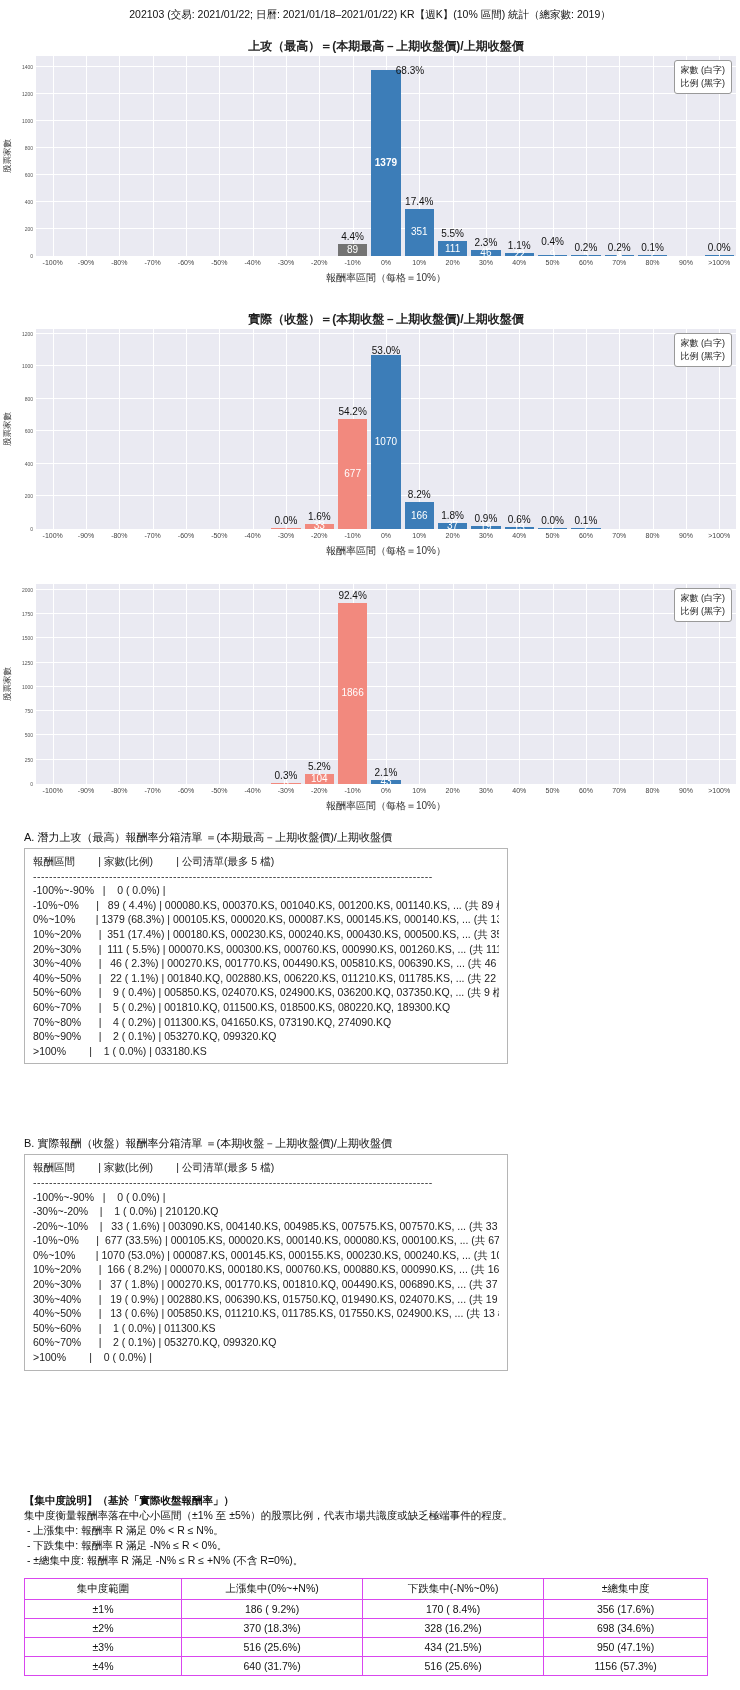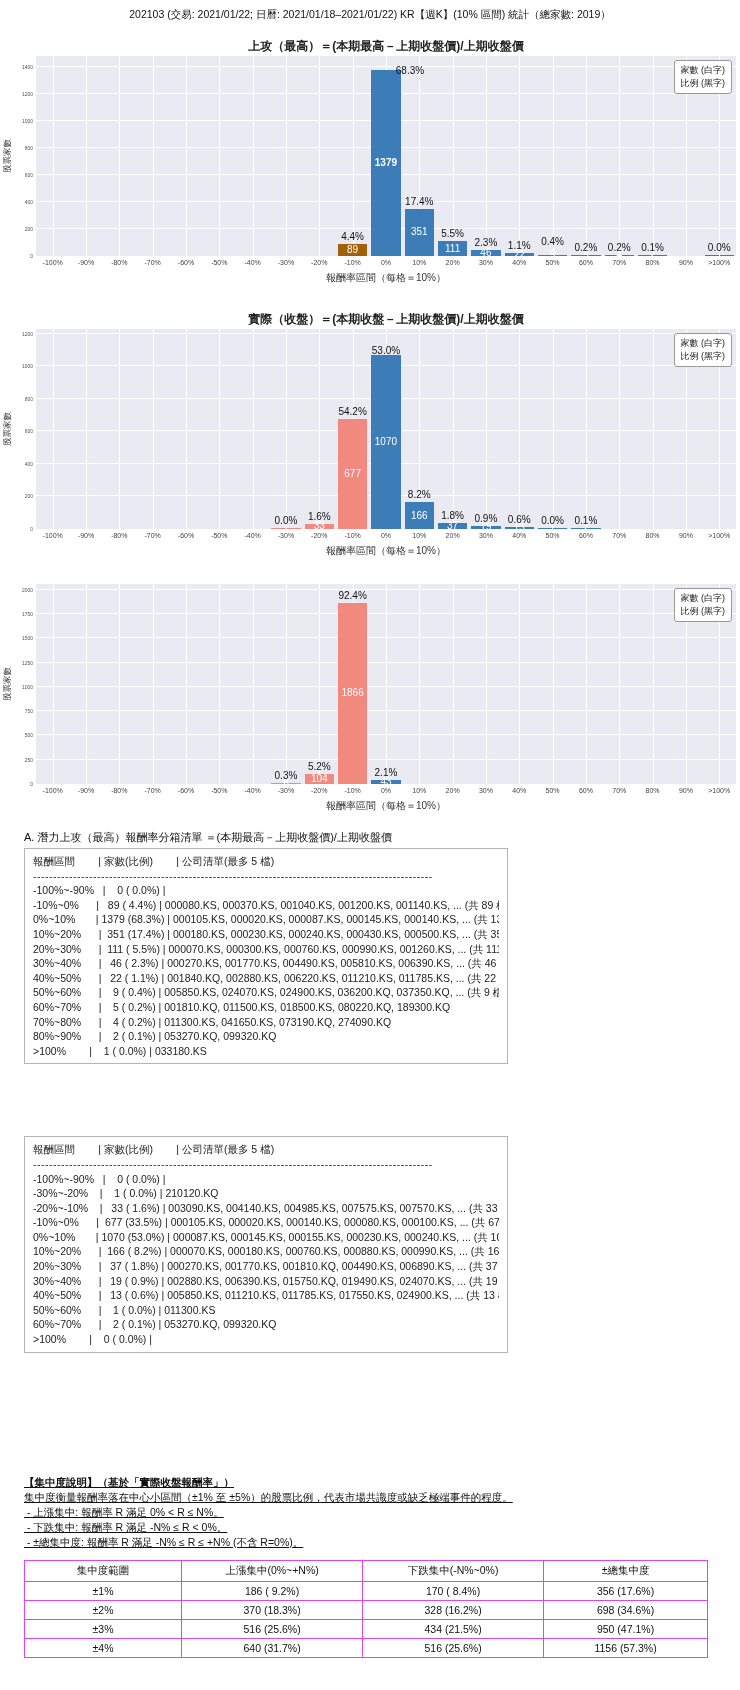--- a/index.html
+++ b/index.html
@@ -29,21 +29,21 @@
   
   .section{margin-left:24px;margin-right:24px;}
   .secA{margin-top:16px;}
   .secB{margin-top:72px;}
   .sec-title{font-size:11px;color:#111;margin-bottom:3px;}
   .listbox{border:1px solid #b5b5b5;width:466px;padding:5px 8px;font-size:10.5px;line-height:14.6px;white-space:pre-wrap;color:#222;}
   .listbox .lrow{white-space:pre;overflow:hidden;}
   .listbox .dash{letter-spacing:0.5px;color:#333;overflow:hidden;white-space:nowrap;}
   
   .conc{margin-top:122px;margin-left:24px;margin-right:24px;}
-  .conc .note{font-size:10.5px;line-height:15px;color:#111;white-space:pre-wrap;text-decoration:underline;}
+  .conc .note{font-size:10.5px;line-height:15px;color:#111;white-space:pre-wrap;}
   .conc .note.b{font-weight:700;}
   table.conc-table{border-collapse:collapse;margin-top:10px;width:684px;}
   table.conc-table th,table.conc-table td{border:1px solid #d946ef;text-align:center;font-size:10.5px;padding:3px 2px;color:#111;font-weight:400;}
 </style>
 </head>
 <body>
 
 <div class="page">
   <div class="main-title">202103 (交易: 2021/01/22; 日曆: 2021/01/18–2021/01/22) KR【週K】(10% 區間) 統計（總家數: 2019）</div>
 
@@ -91,21 +91,21 @@
             <div class="vline"></div>
           </div>
           <div class="col">
             <div class="vline"></div>
           </div>
           <div class="col">
             <div class="vline"></div>
           </div>
           <div class="col">
             <div class="vline"></div>
-            <div class="bar" style="height: 12.027px; background: #a16207; margin-top: 17px;">
+            <div class="bar" style="height: 12.027px; background: #737373; margin-top: 17px;">
               <span>89</span>
             </div>
             <div class="pct" style="bottom: 14.027px;">4.4%</div>
           </div>
           <div class="col">
             <div class="vline"></div>
             <div class="bar" style="height: 186.351px; background: rgb(60, 125, 184); font-weight: bold;">
               <span>1379</span>
             </div>
             <div class="pct" style="bottom: 180px; padding-left: 48px;">68.3%</div>
@@ -494,20 +494,21 @@
       </div>
       <div class="xlabel">報酬率區間（每格＝10%）</div>
     </div>
 
   <div class="section secA">
     <div class="sec-title">A. 潛力上攻（最高）報酬率分箱清單 ＝(本期最高－上期收盤價)/上期收盤價</div>
     <div class="listbox"><div class="lrow">報酬區間        | 家數(比例)        | 公司清單(最多 5 檔)</div><div class="dash">----------------------------------------------------------------------------------------------------</div><div class="lrow">-100%~-90%   |    0 ( 0.0%) |</div><div class="lrow">-10%~0%      |   89 ( 4.4%) | 000080.KS, 000370.KS, 001040.KS, 001200.KS, 001140.KS, ... (共 89 檔)</div><div class="lrow">0%~10%       | 1379 (68.3%) | 000105.KS, 000020.KS, 000087.KS, 000145.KS, 000140.KS, ... (共 1379 檔)</div><div class="lrow">10%~20%      |  351 (17.4%) | 000180.KS, 000230.KS, 000240.KS, 000430.KS, 000500.KS, ... (共 351 檔)</div><div class="lrow">20%~30%      |  111 ( 5.5%) | 000070.KS, 000300.KS, 000760.KS, 000990.KS, 001260.KS, ... (共 111 檔)</div><div class="lrow">30%~40%      |   46 ( 2.3%) | 000270.KS, 001770.KS, 004490.KS, 005810.KS, 006390.KS, ... (共 46 檔)</div><div class="lrow">40%~50%      |   22 ( 1.1%) | 001840.KQ, 002880.KS, 006220.KS, 011210.KS, 011785.KS, ... (共 22 檔)</div><div class="lrow">50%~60%      |    9 ( 0.4%) | 005850.KS, 024070.KS, 024900.KS, 036200.KQ, 037350.KQ, ... (共 9 檔)</div><div class="lrow">60%~70%      |    5 ( 0.2%) | 001810.KQ, 011500.KS, 018500.KS, 080220.KQ, 189300.KQ</div><div class="lrow">70%~80%      |    4 ( 0.2%) | 011300.KS, 041650.KS, 073190.KQ, 274090.KQ</div><div class="lrow">80%~90%      |    2 ( 0.1%) | 053270.KQ, 099320.KQ</div><div class="lrow">&gt;100%        |    1 ( 0.0%) | 033180.KS</div></div>
   </div>
 
   <div class="section secB">
+    <div class="sec-title">B. 實際報酬（收盤）報酬率分箱清單 ＝(本期收盤－上期收盤價)/上期收盤價</div>
     <div class="listbox"><div class="lrow">報酬區間        | 家數(比例)        | 公司清單(最多 5 檔)</div><div class="dash">----------------------------------------------------------------------------------------------------</div><div class="lrow">-100%~-90%   |    0 ( 0.0%) |</div><div class="lrow">-30%~-20%    |    1 ( 0.0%) | 210120.KQ</div><div class="lrow">-20%~-10%    |   33 ( 1.6%) | 003090.KS, 004140.KS, 004985.KS, 007575.KS, 007570.KS, ... (共 33 檔)</div><div class="lrow">-10%~0%      |  677 (33.5%) | 000105.KS, 000020.KS, 000140.KS, 000080.KS, 000100.KS, ... (共 677 檔)</div><div class="lrow">0%~10%       | 1070 (53.0%) | 000087.KS, 000145.KS, 000155.KS, 000230.KS, 000240.KS, ... (共 1070 檔)</div><div class="lrow">10%~20%      |  166 ( 8.2%) | 000070.KS, 000180.KS, 000760.KS, 000880.KS, 000990.KS, ... (共 166 檔)</div><div class="lrow">20%~30%      |   37 ( 1.8%) | 000270.KS, 001770.KS, 001810.KQ, 004490.KS, 006890.KS, ... (共 37 檔)</div><div class="lrow">30%~40%      |   19 ( 0.9%) | 002880.KS, 006390.KS, 015750.KQ, 019490.KS, 024070.KS, ... (共 19 檔)</div><div class="lrow">40%~50%      |   13 ( 0.6%) | 005850.KS, 011210.KS, 011785.KS, 017550.KS, 024900.KS, ... (共 13 檔)</div><div class="lrow">50%~60%      |    1 ( 0.0%) | 011300.KS</div><div class="lrow">60%~70%      |    2 ( 0.1%) | 053270.KQ, 099320.KQ</div><div class="lrow">&gt;100%        |    0 ( 0.0%) |</div></div>
   </div>
 
   <div class="conc">
     <div>
         <div class="note b">【集中度說明】（基於「實際收盤報酬率」）</div>
         <div class="note">集中度衡量報酬率落在中心小區間（±1% 至 ±5%）的股票比例，代表市場共識度或缺乏極端事件的程度。</div>
         <div class="note"> - 上漲集中: 報酬率 R 滿足 0% &lt; R ≤ N%。</div>
         <div class="note"> - 下跌集中: 報酬率 R 滿足 -N% ≤ R &lt; 0%。</div>
         <div class="note"> - ±總集中度: 報酬率 R 滿足 -N% ≤ R ≤ +N% (不含 R=0%)。</div>

